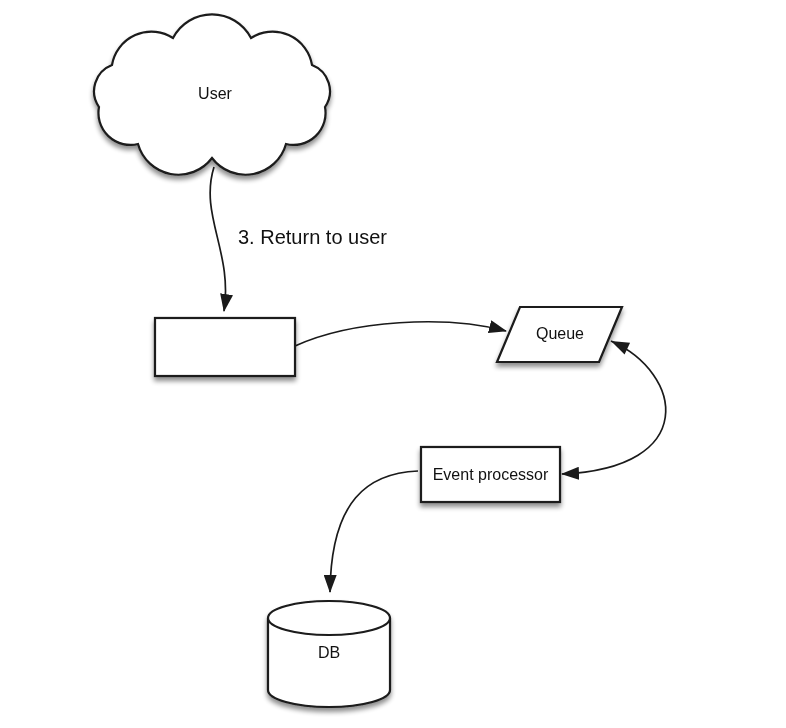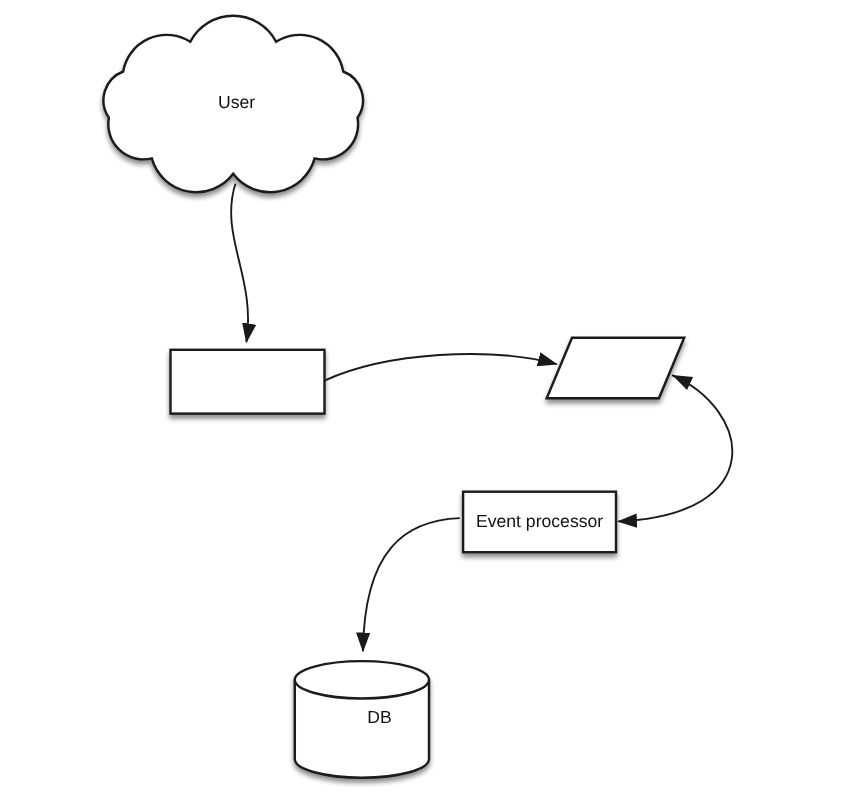--- a/index.html
+++ b/index.html
@@ -87,17 +87,19 @@
 
     <rect x="421" y="447" width="139" height="55" fill="#ffffff" stroke="#1a1a1a" stroke-width="2.2" filter="url(#softshadow)"></rect>
 
     <g filter="url(#softshadow)">
       <path d="M 268,618 L 268,690 A 61,17 0 0 0 390,690 L 390,618" fill="#ffffff" stroke="#1a1a1a" stroke-width="2.2"></path>
       <ellipse cx="329" cy="618" rx="61" ry="17" fill="#ffffff" stroke="#1a1a1a" stroke-width="2.2"></ellipse>
     </g>
   </svg>
 
   <div class="node-label" style="left:87px; top:28px; width:256px; height:132px;">User</div>
+  <div class="node-label" style="left:497px; top:305px; width:126px; height:57px;">Queue</div>
   <div class="node-label" style="left:421px; top:447px; width:139px; height:55px;text-align:right;">Event processor</div>
-  <div class="node-label" style="left:268px; top:604px; width:122px; height:98px;padding-left:16px;">DB</div>
+  <div class="node-label" style="left:268px; top:604px; width:122px; height:98px;">DB</div>
 
+  <div class="edge-label" style="left:238px; top:226px;">3. Return to user</div>
 
 </div>
 
 </body></html>

